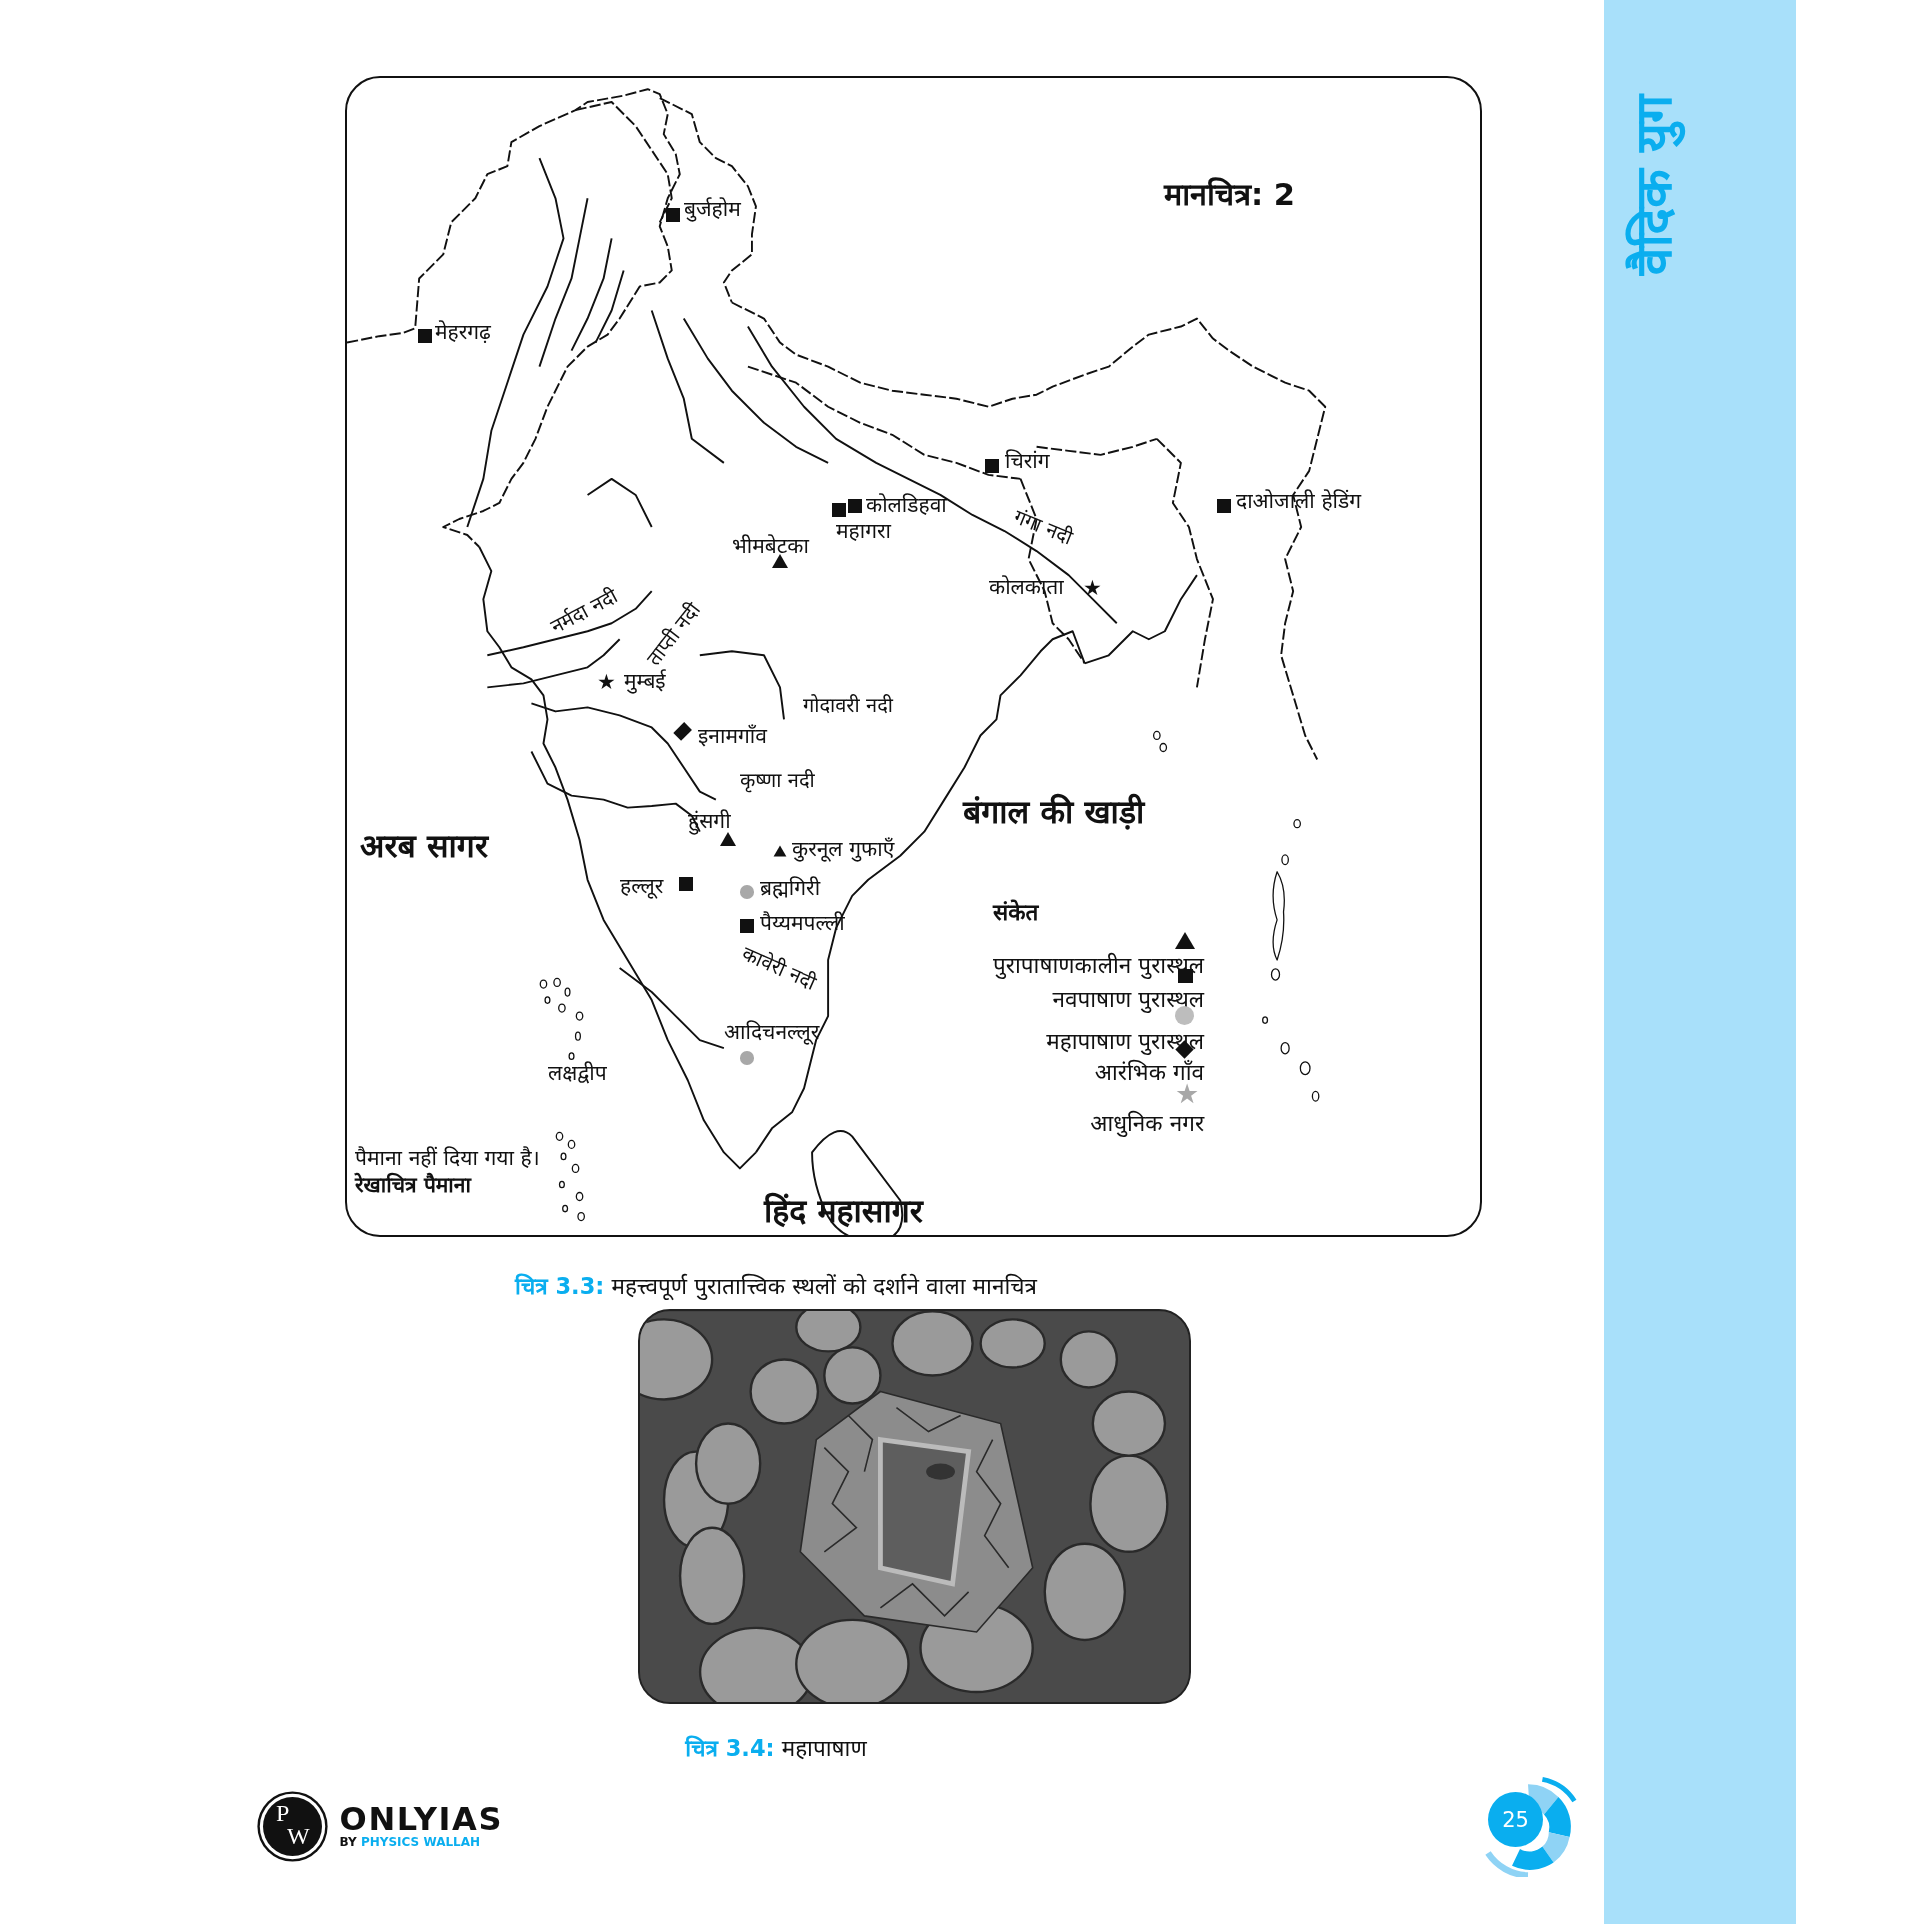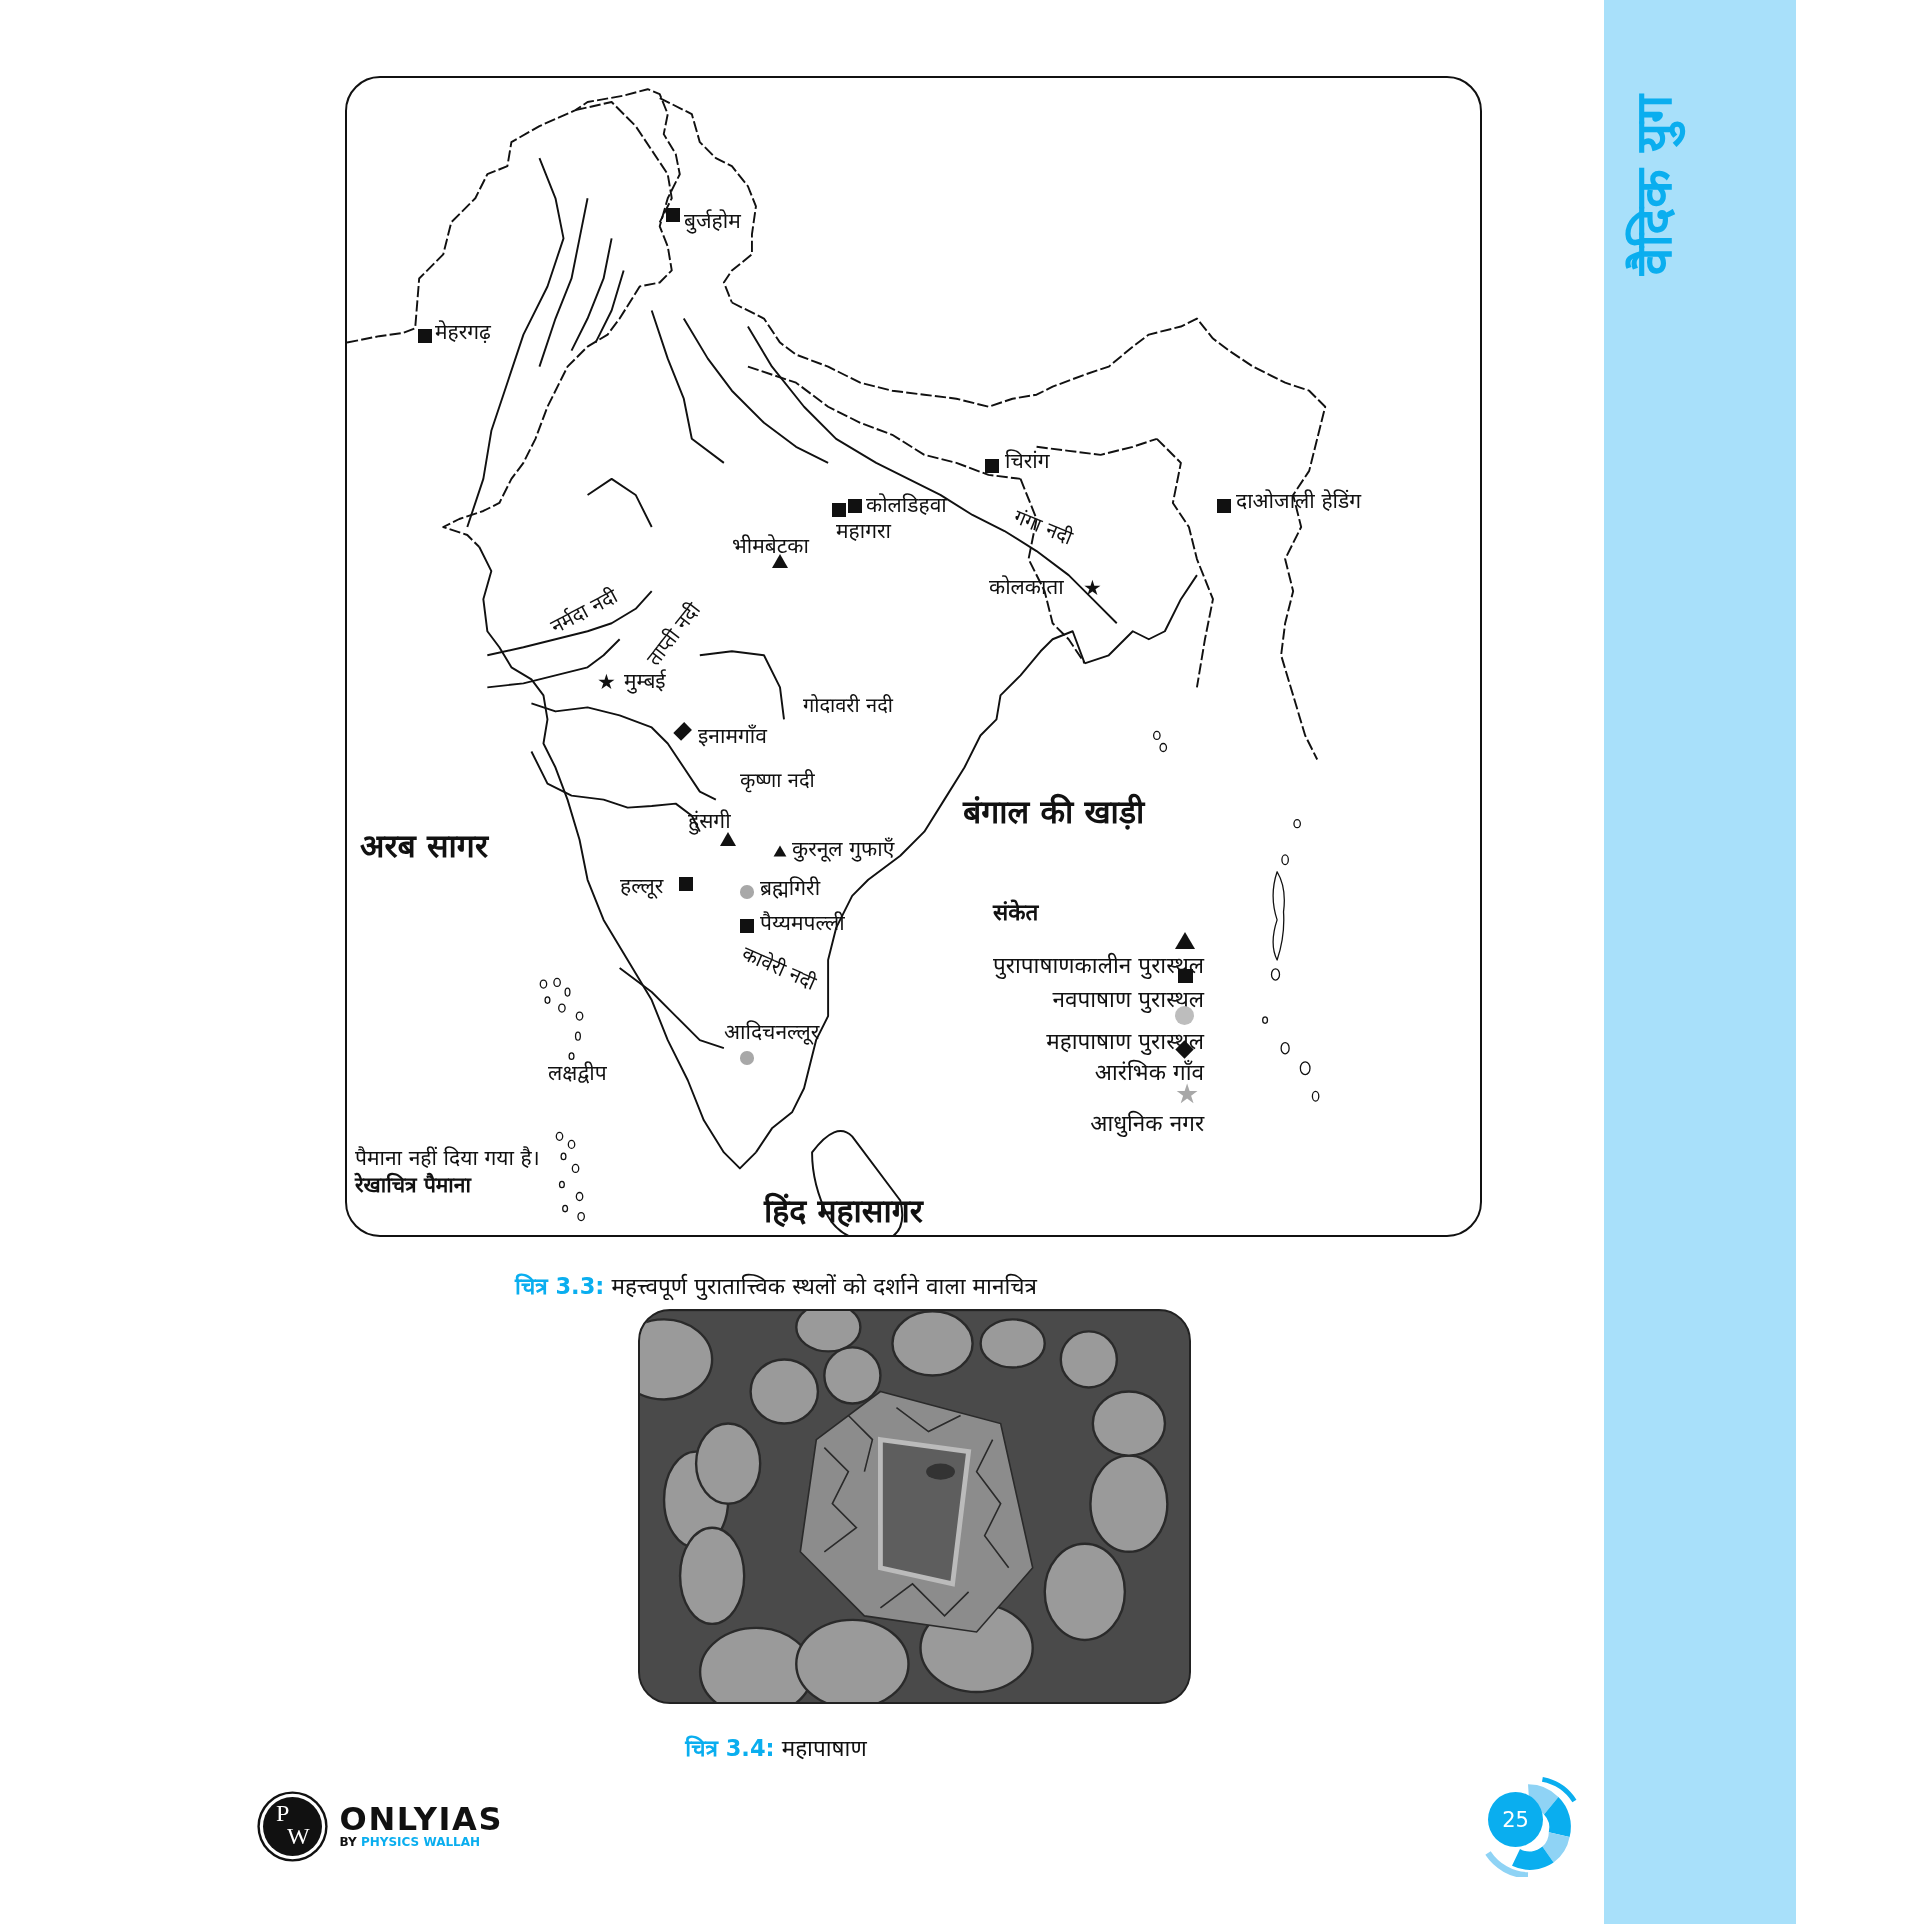--- a/index.html
+++ b/index.html
@@ -166,36 +166,37 @@
         <ellipse cx="1145" cy="1175" rx="3" ry="4"></ellipse>
       <ellipse cx="1170" cy="1210" rx="5" ry="7"></ellipse>
         <ellipse cx="1195" cy="1235" rx="6" ry="8"></ellipse>
       <ellipse cx="1208" cy="1270" rx="4" ry="6"></ellipse>
       <ellipse cx="1010" cy="820" rx="4" ry="5"></ellipse>
         <ellipse cx="1018" cy="835" rx="4" ry="5"></ellipse>
     </g>
   </svg>
 
   <div class="map-title">
+    <div>मानचित्र: 2</div>
   </div>
 
   <div class="lbl big" style="left:13px;top:756px;">अरब सागर</div>
   <div class="lbl big" style="left:616px;top:722px;">बंगाल की खाड़ी</div>
   <div class="lbl big" style="left:417px;top:1121px;">हिंद महासागर</div>
   <div class="lbl" style="left:201px;top:983px;">लक्षद्वीप</div>
 
   <div class="lbl river" style="left:666px;top:437px;transform:rotate(22deg);">गंगा नदी</div>
   <div class="lbl river" style="left:201px;top:521px;transform:rotate(-28deg);">नर्मदा नदी</div>
   <div class="lbl river" style="left:290px;top:544px;transform:rotate(-52deg);">ताप्ती नदी</div>
   <div class="lbl river" style="left:456px;top:615px;">गोदावरी नदी</div>
   <div class="lbl river" style="left:393px;top:690px;">कृष्णा नदी</div>
   <div class="lbl river" style="left:393px;top:878px;transform:rotate(24deg);">कावेरी नदी</div>
 
   <span class="mk sq" style="left:319px;top:130px;"></span>
-  <div class="lbl" style="left:337px;top:119px;margin-top:12px;">बुर्जहोम</div>
+  <div class="lbl" style="left:337px;top:119px;">बुर्जहोम</div>
 
   <span class="mk sq" style="left:71px;top:251px;"></span>
   <div class="lbl" style="left:88px;top:242px;">मेहरगढ़</div>
 
   <span class="mk sq" style="left:638px;top:381px;"></span>
   <div class="lbl" style="left:658px;top:371px;">चिरांग</div>
 
   <span class="mk sq" style="left:485px;top:425px;"></span>
   <span class="mk sq" style="left:501px;top:421px;"></span>
   <div class="lbl" style="left:519px;top:415px;">कोलडिहवा</div>

